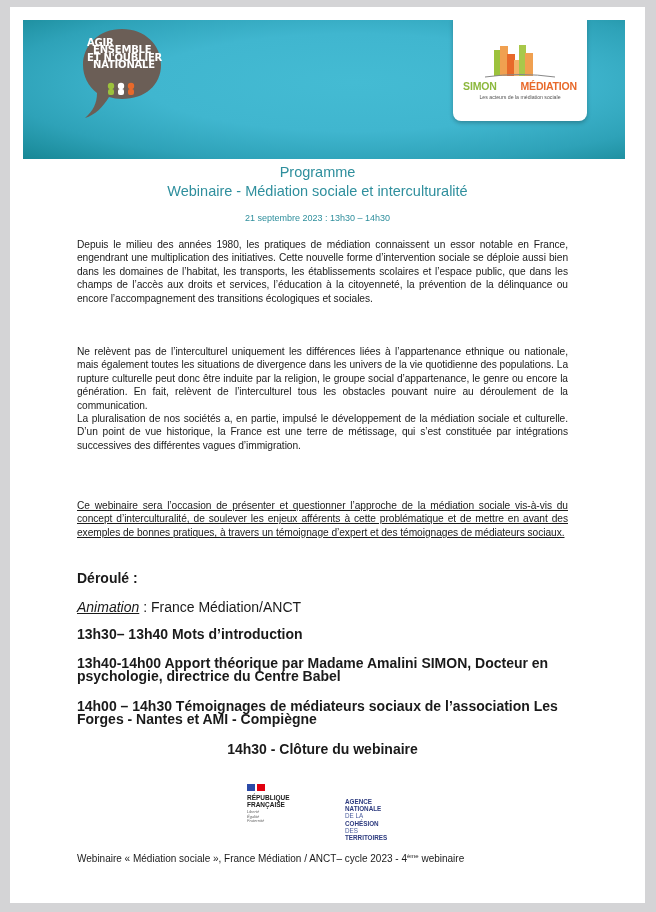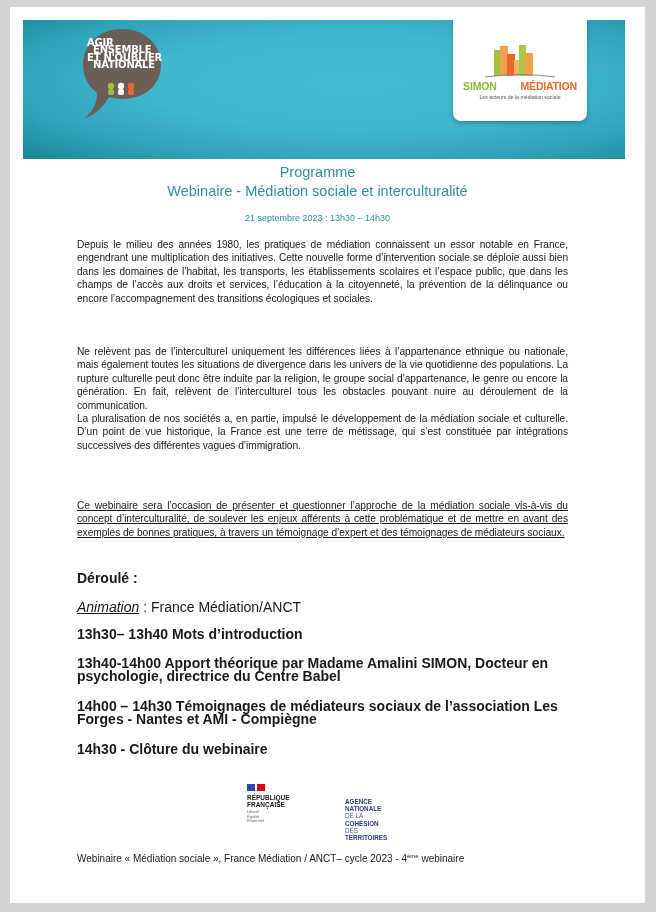--- a/index.html
+++ b/index.html
@@ -27,21 +27,21 @@
   .p2 { top: 345px; }
   .p3 { top: 499px; text-decoration: underline; }
   .sec { position: absolute; left: 77px; width: 491px; color: #1a1a1a; font-size: 14px; line-height: 13.4px; }
   .bold { font-weight: bold; }
   .deroule { top: 572px; }
   .anim { top: 601px; }
   .anim .u { text-decoration: underline; text-decoration-color: #1a1a1a; font-style: italic; }
   .s1 { top: 628px; }
   .s2 { top: 657px; }
   .s3 { top: 700px; }
-  .s4 { top: 743px; }
+  .s4 { top: 743px; text-align: center; }
   .logos { position: absolute; left: 247px; top: 784px; }
   .rf { position: absolute; left: 0; top: 0; width: 60px; }
   .rf-flag { display: flex; gap: 2px; margin-bottom: 3px; }
   .rf-flag span { display: block; width: 8px; height: 7px; }
   .rf-name { font-size: 6.5px; font-weight: bold; color: #1a1a1a; line-height: 7.2px; }
   .rf-motto { font-size: 4px; font-style: italic; color: #666; line-height: 4.5px; margin-top: 2px; }
   .anct { position: absolute; left: 98px; top: 14px; font-size: 6.3px; line-height: 7.2px; color: #2c3a7e; font-weight: bold; }
   .anct .light { font-weight: normal; color: #4a5d9e; }
   .footer { position: absolute; left: 77px; top: 853px; font-size: 10px; color: #1a1a1a; }
   .footer sup { font-size: 6px; vertical-align: 4px; }

